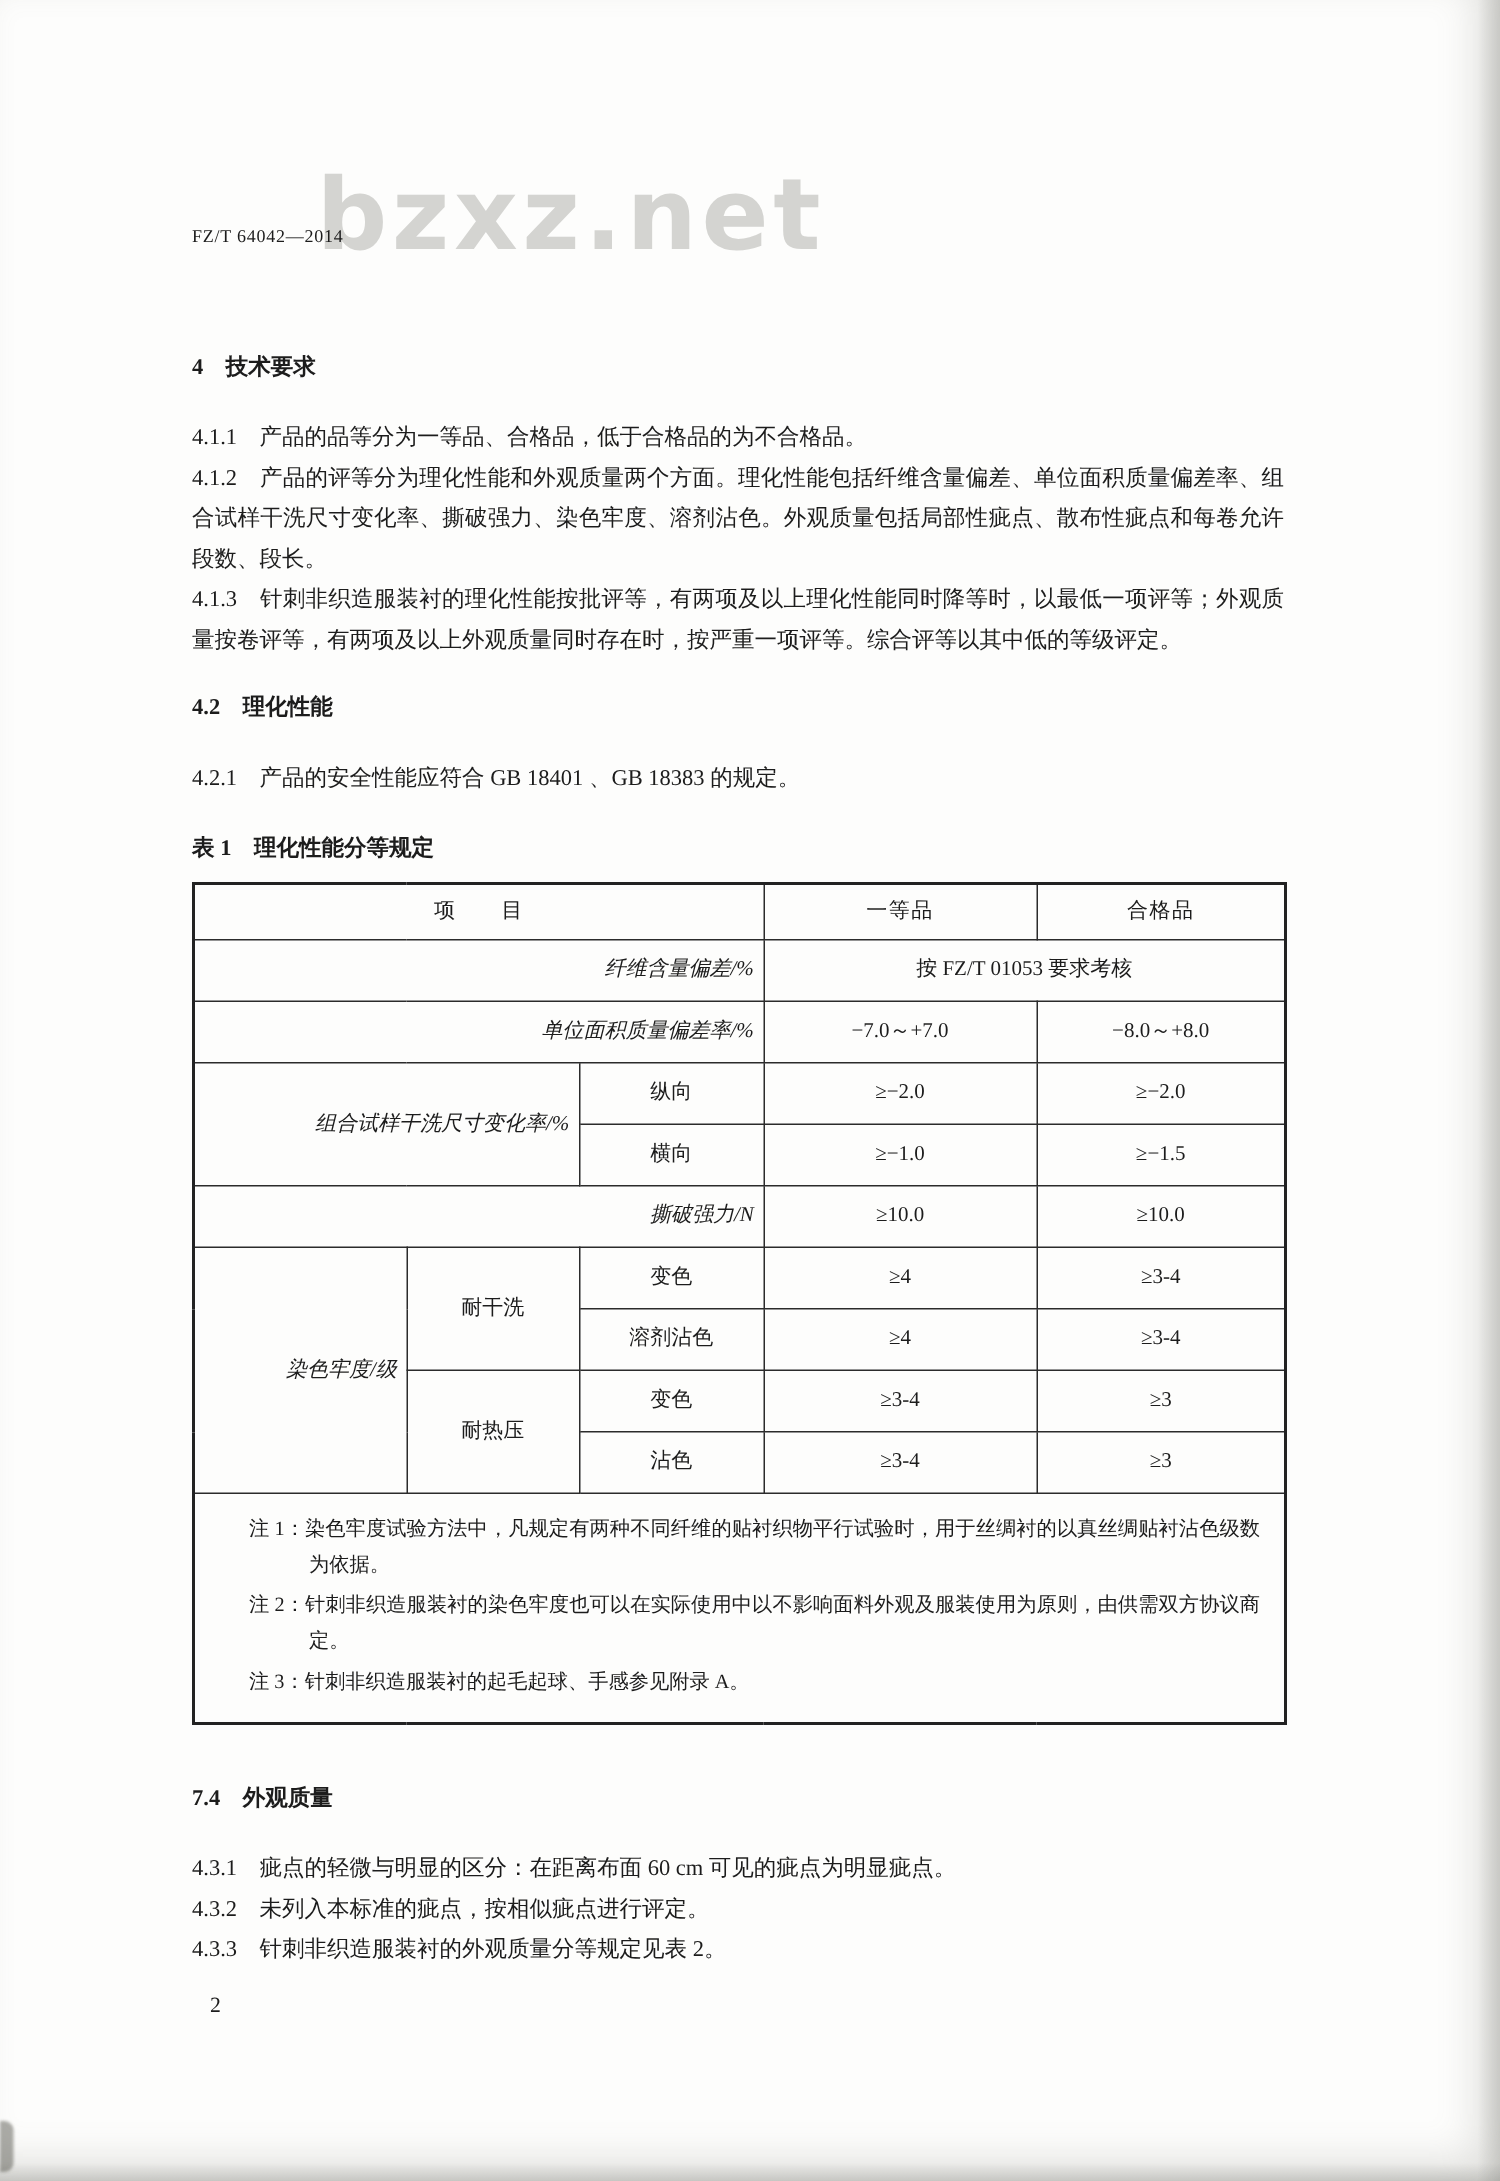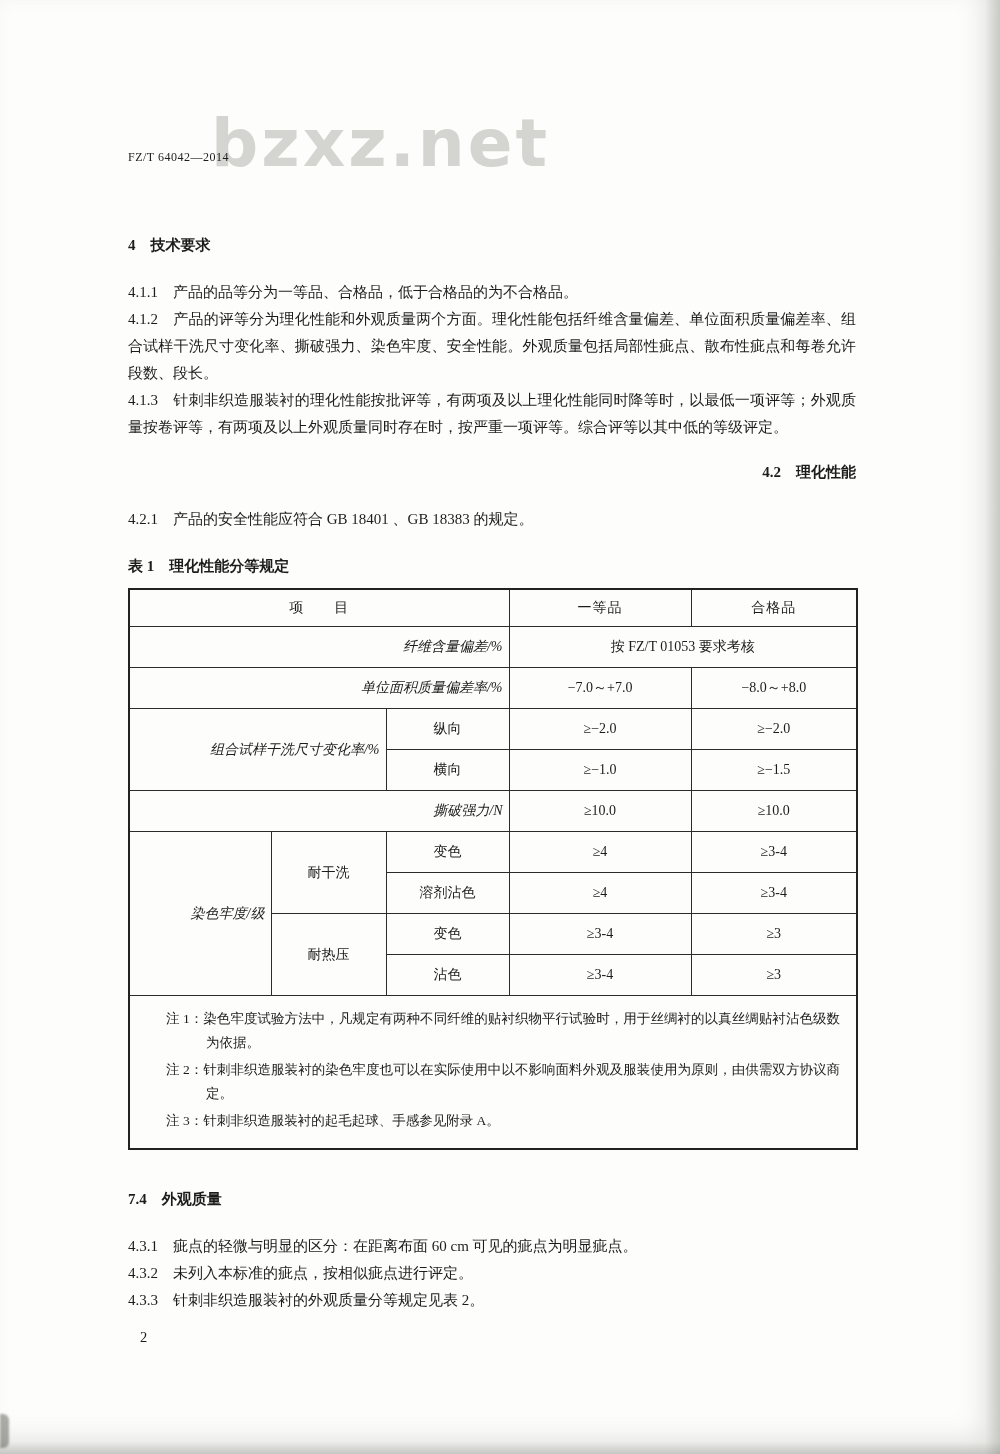--- a/index.html
+++ b/index.html
@@ -29,21 +29,21 @@
   }
   .content {
     position:absolute; left:128px; top:220px; width:728px;
     font-size:15px; line-height:27px;
   }
   .heading { font-weight:bold; }
   .h4  { margin-top:12px; }
   .h41 { margin-top:26px; }
   .para { text-align:justify; }
   .p411 { margin-top:20px; }
-  .h42 { margin-top:18px;text-align:right; }
+  .h42 { margin-top:18px; }
   .p421 { margin-top:20px; }
   .caption {
     margin-top:20px; text-align:left; font-weight:bold; font-size:15px;
   }
   table.t1 {
     margin-top:8px;
     border-collapse:collapse;
     width:728px;
     table-layout:fixed;
     font-size:14px;
@@ -94,21 +94,21 @@
   <div class="watermark">bzxz.net</div>
 
   <div class="doc-header">FZ/T 64042—2014</div>
 
   <div class="content">
 
     <div class="heading h4">4　技术要求</div>
 
 
     <div class="para p411">4.1.1　产品的品等分为一等品、合格品，低于合格品的为不合格品。</div>
-    <div class="para">4.1.2　产品的评等分为理化性能和外观质量两个方面。理化性能包括纤维含量偏差、单位面积质量偏差率、组合试样干洗尺寸变化率、撕破强力、染色牢度、安全性能。外观质量包括局部性疵点、散布性疵点和每卷允许段数、段长。</div>
+    <div class="para">4.1.2　产品的评等分为理化性能和外观质量两个方面。理化性能包括纤维含量偏差、单位面积质量偏差率、组合试样干洗尺寸变化率、撕破强力、染色牢度、溶剂沾色。外观质量包括局部性疵点、散布性疵点和每卷允许段数、段长。</div>
     <div class="para">4.1.3　针刺非织造服装衬的理化性能按批评等，有两项及以上理化性能同时降等时，以最低一项评等；外观质量按卷评等，有两项及以上外观质量同时存在时，按严重一项评等。综合评等以其中低的等级评定。</div>
 
     <div class="heading h42">4.2　理化性能</div>
 
     <div class="para p421">4.2.1　产品的安全性能应符合 GB 18401 、GB 18383 的规定。</div>
 
     <div class="caption">表 1　理化性能分等规定</div>
 
     <table class="t1">
       <colgroup>

